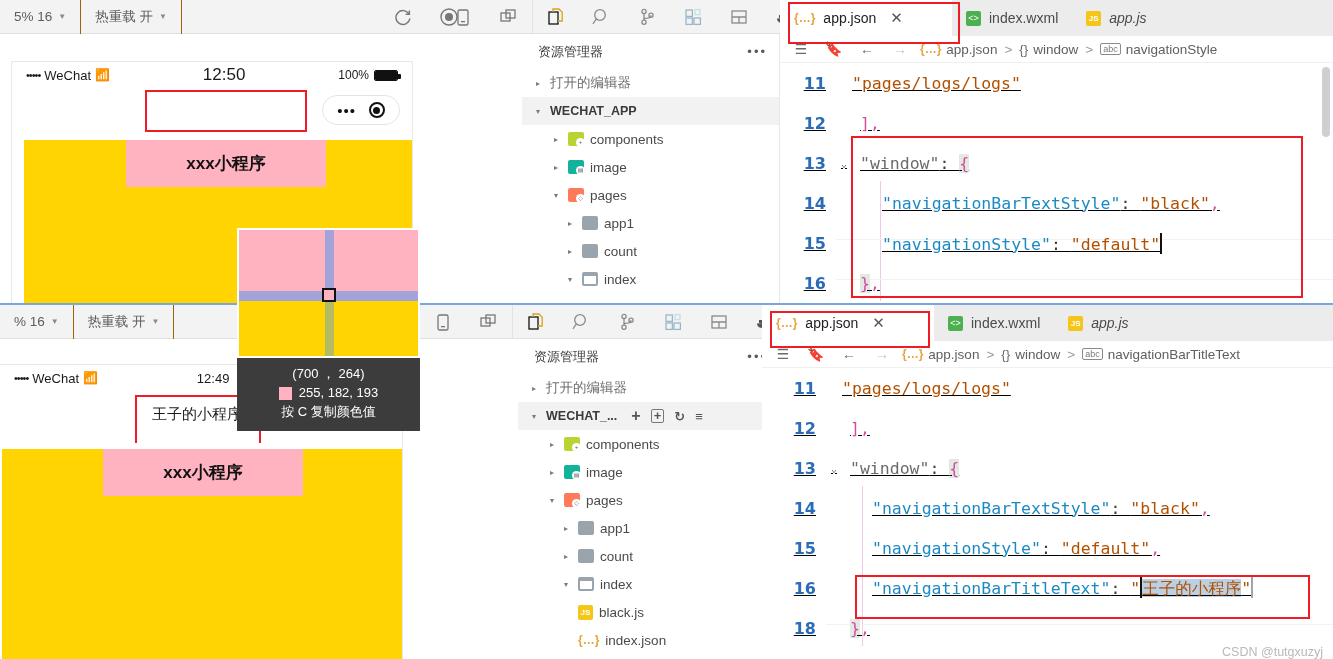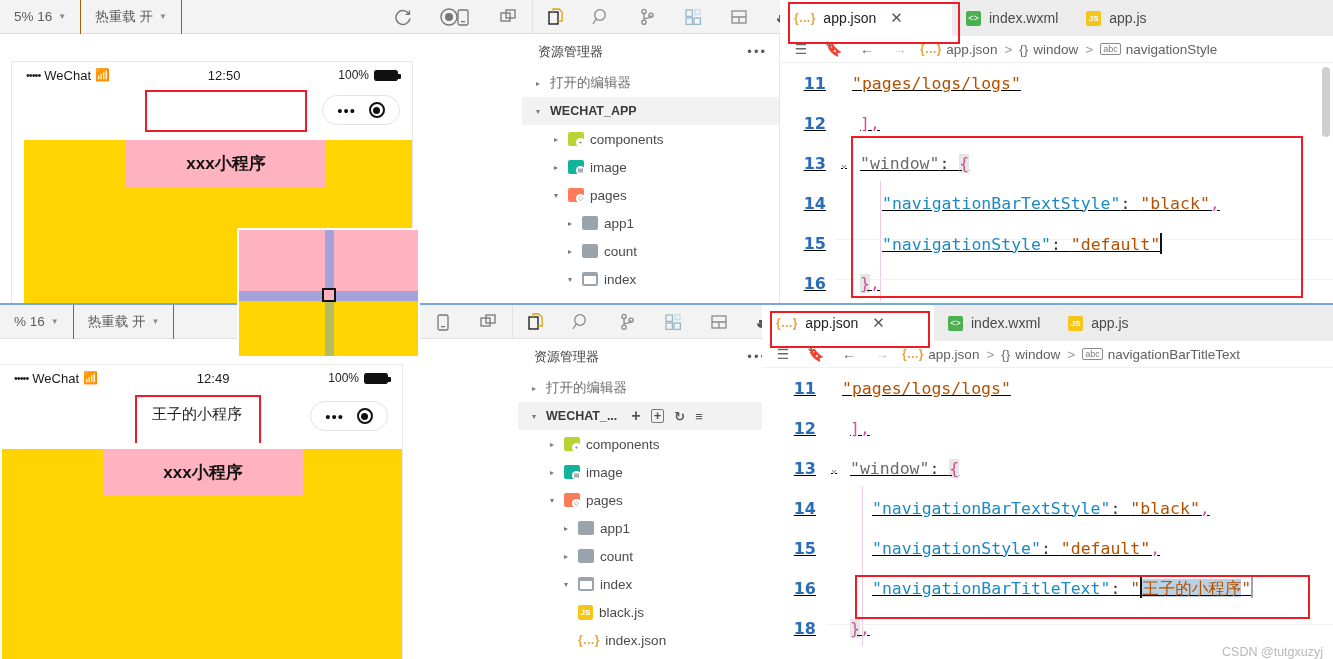--- a/index.html
+++ b/index.html
@@ -134,21 +134,21 @@
 
   
   .editor { position: absolute; background: #fff; }
   .tabstrip { height: 36px; display: flex; background: #ececec; }
   .tab {
     display: flex; align-items: center; gap: 8px; padding: 0 14px;
     font-size: 14px; color: #4b4b4b; height: 36px; position: relative;
   }
   .tab.active { background: #fff; color: #222; }
   .tab .closex { color:#555; font-size:15px; margin-left:6px; }
-  .tab .ital { }
+  .tab .ital { font-style: italic; }
   .icon-json { color:#e8a33d; font-weight:bold; font-size:12px; }
   .icon-wxml { width:15px;height:15px;background:#4caf50;border-radius:2px;color:#fff;
                font-size:9px;line-height:15px;text-align:center; }
   .icon-js { width:15px;height:15px;background:#f5c518;border-radius:2px;color:#fff;
              font-size:8px;font-weight:bold;line-height:15px;text-align:center; }
   .breadcrumb {
     height: 27px; display: flex; align-items: center; gap: 7px;
     padding-left: 8px; font-size: 13.5px; color: #5f5f5f; background:#fff;
     border-bottom: 1px solid #f0f0f0;
   }
@@ -278,21 +278,21 @@
     </div>
 
     <div class="sim-area" style="left:0;top:34px;width:420px;height:271px;background:#fff;">
       <div class="phone" style="left:12px;top:28px;width:400px;height:243px;">
         <div class="statusbar">
           <div class="sb-left">
             <span class="dots5">•••••</span>
             <span>WeChat</span>
             <span class="wifi">📶</span>
           </div>
-          <div style="font-size:13px;">12:50</div>
+          <div style="font-size:17px;">12:50</div>
           <div class="sb-right">
             <span>100%</span>
             <span class="battery"></span>
           </div>
         </div>
         <div class="navbar">
           <span class="nav-title"></span>
           <div class="redbox" style="left:133px;top:2px;width:162px;height:42px;"></div>
           <div class="capsule" style="right:12px;top:7px;">
             <span class="cap-dots">•••</span>
@@ -702,15 +702,23 @@
   </div>
 
   <div class="magnifier" style="left:237px;top:228px;width:183px;height:195px;">
     <div class="mag-view">
       <div class="mag-bottom-yellow"></div>
       <div class="mag-vbar" style="left:86px;top:0;height:69px;"></div>
       <div class="mag-vbar-low" style="left:86px;top:62px;bottom:0;"></div>
       <div class="mag-hbar" style="top:61px;"></div>
       <div class="mag-cursor" style="left:83px;top:58px;"></div>
     </div>
+    <div class="mag-info">
+      <div>(700 ， 264)</div>
+      <div class="mag-row">
+        <span class="mag-sw"></span>
+        <span>255, 182, 193</span>
+      </div>
+      <div>按 C 复制颜色值</div>
+    </div>
   </div>
 
 </div>
 
 </body></html>

